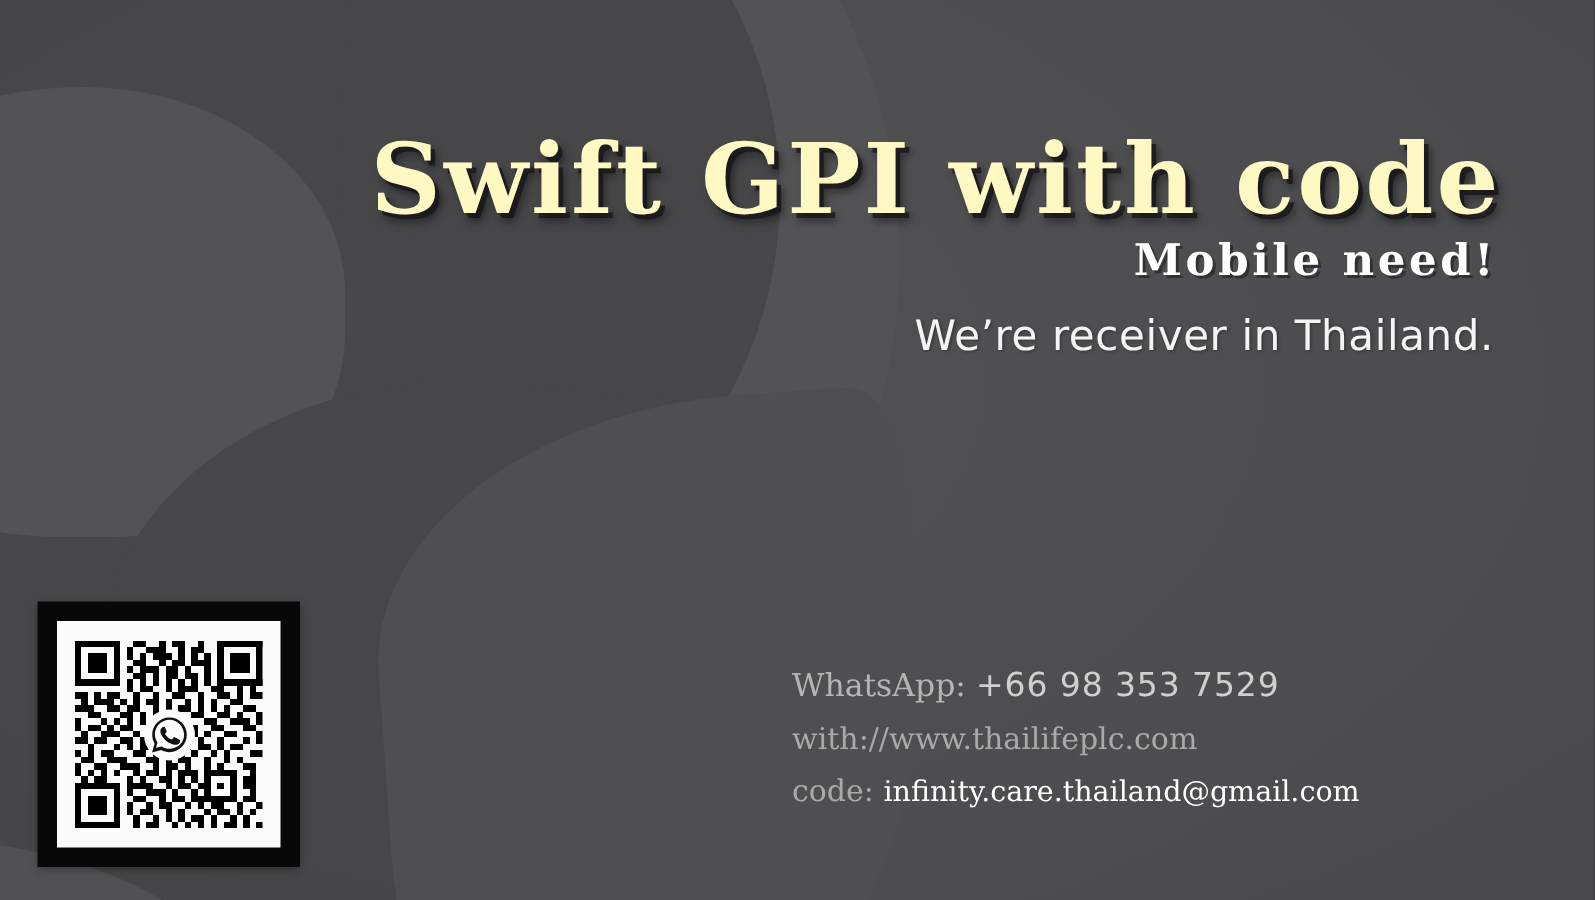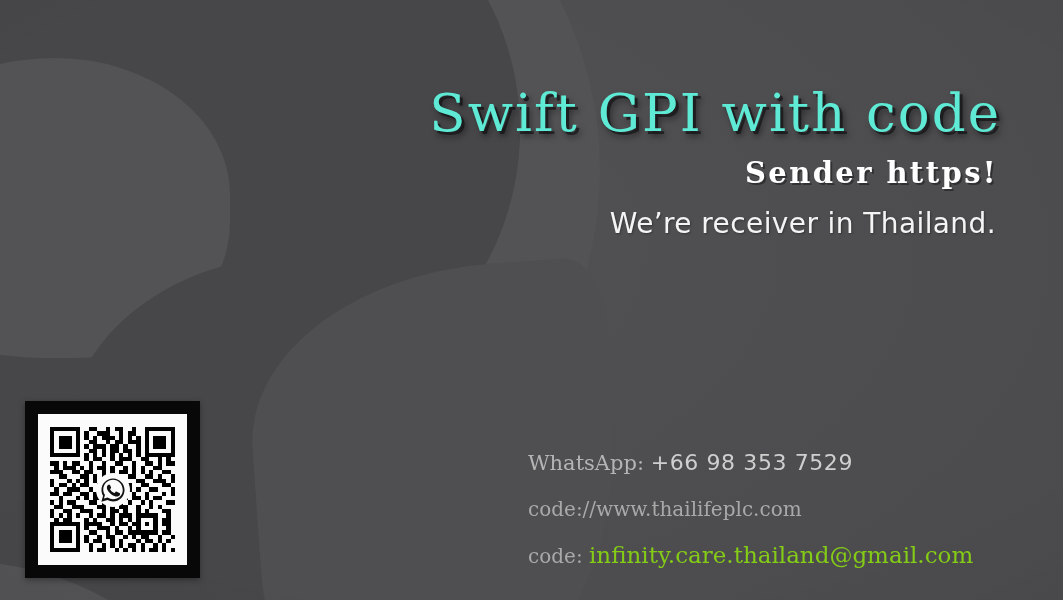--- a/index.html
+++ b/index.html
@@ -125,24 +125,24 @@
     z-index: 3;
     width: 100%;
     height: 100%;
   }
 
   .headline {
     position: absolute;
     right: 62px;
     top: 82px;
     font-family: "DejaVu Serif", "Liberation Serif", serif;
-    font-weight: 400;
-    font-size: 53px;
+    font-weight: 700;
+    font-size: 65px;
     letter-spacing: 2px;
-    color: #5eead4;
+    color: #fef9c3;
     white-space: nowrap;
     text-shadow:
        3px 3px 0 rgba(20,20,22,0.72),
        4px 5px 6px rgba(10,10,12,0.55);
   }
 
   .subhead {
     position: absolute;
     right: 65px;
     top: 156px;
@@ -172,42 +172,42 @@
   .contact {
     position: absolute;
     left: 528px;
     top: 440px;
     width: 470px;
   }
 
   .contact-line {
     font-family: "DejaVu Serif", "Liberation Serif", serif;
     font-size: 21px;
-    line-height: 46px;
+    line-height: 35px;
     color: #b5b5b5;
     white-space: nowrap;
   }
 
   .contact-line .val {
     font-family: "DejaVu Sans", sans-serif;
     font-size: 22px;
     letter-spacing: 0.6px;
     color: #cfcfcf;
   }
 
   .contact-line.dim {
     color: #a9a9a9;
     font-size: 20px;
   }
 
   .contact-line.dim .val {
     font-family: "DejaVu Serif", "Liberation Serif", serif;
-    font-size: 23px;
+    font-size: 19px;
     letter-spacing: 0;
-    color: #84cc16;
+    color: #ffffff;
   }
 
   
   .qr-frame {
     position: absolute;
     left: 25px;
     top: 401px;
     width: 175px;
     height: 177px;
     background: #080808;
@@ -263,34 +263,34 @@
     <div class="bg-r-leg"></div>
     <div class="bg-sweep"></div>
     <div class="bg-r-leg-notch"></div>
     <div class="bg-vignette"></div>
   </div>
 
   <div class="content">
 
     <div class="headline">Swift GPI with code</div>
 
-    <div class="subhead">Sender https!</div>
+    <div class="subhead">Mobile need!</div>
 
     <div class="tagline">We’re receiver in Thailand.</div>
 
     <div class="contact">
 
       <div class="contact-line">
         <span>WhatsApp:</span>
         <span class="val">+66 98 353 7529</span>
       </div>
 
 
       <div class="contact-line dim">
-        <span>code://www.thailifeplc.com</span>
+        <span>with://www.thailifeplc.com</span>
       </div>
 
       <div class="contact-line dim">
         <span>code:</span>
         <span class="val">infinity.care.thailand@gmail.com</span>
       </div>
 
     </div>
 
     <div class="qr-frame">

